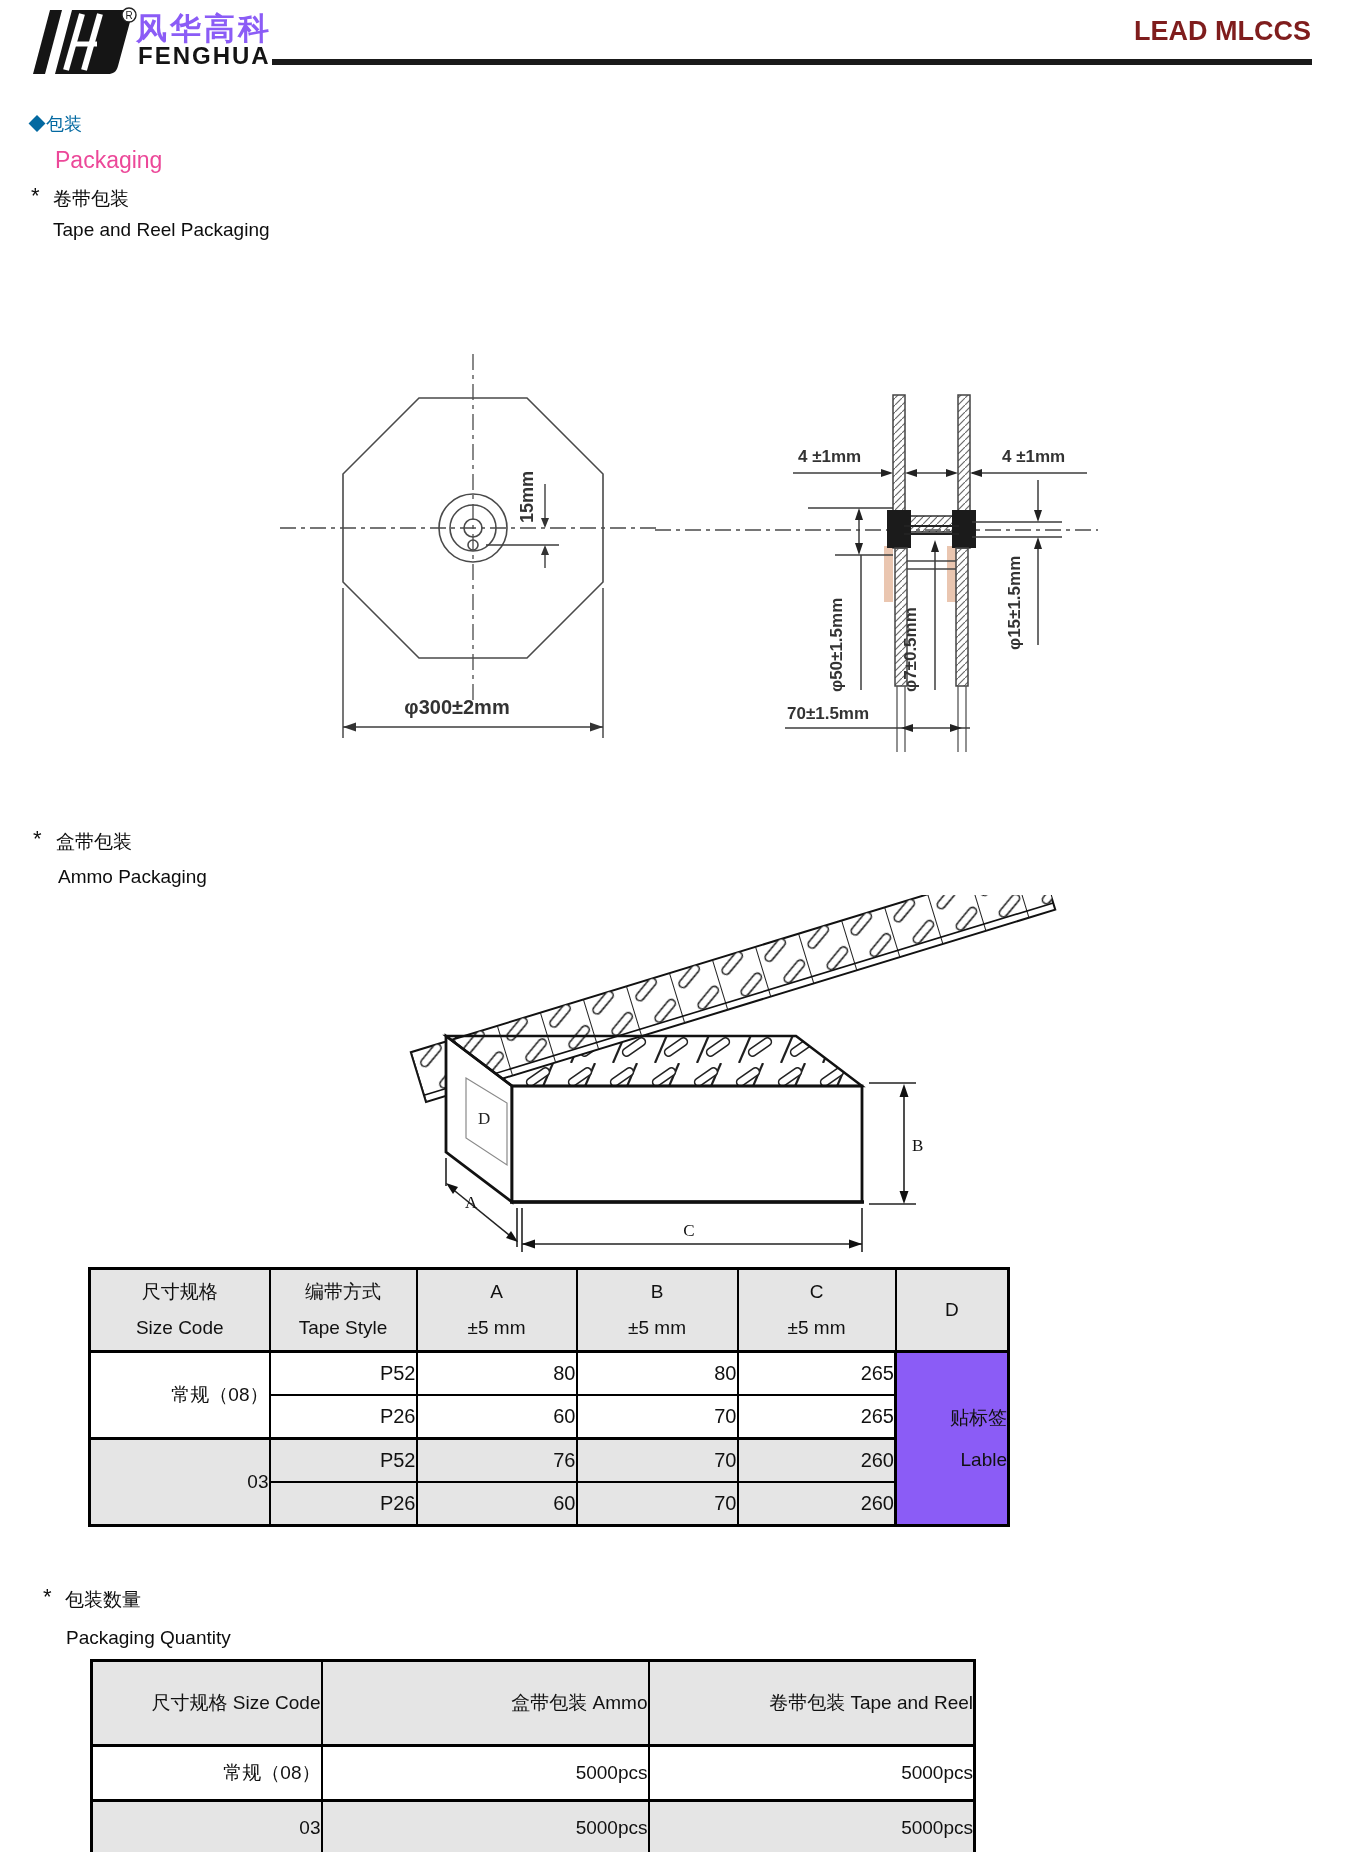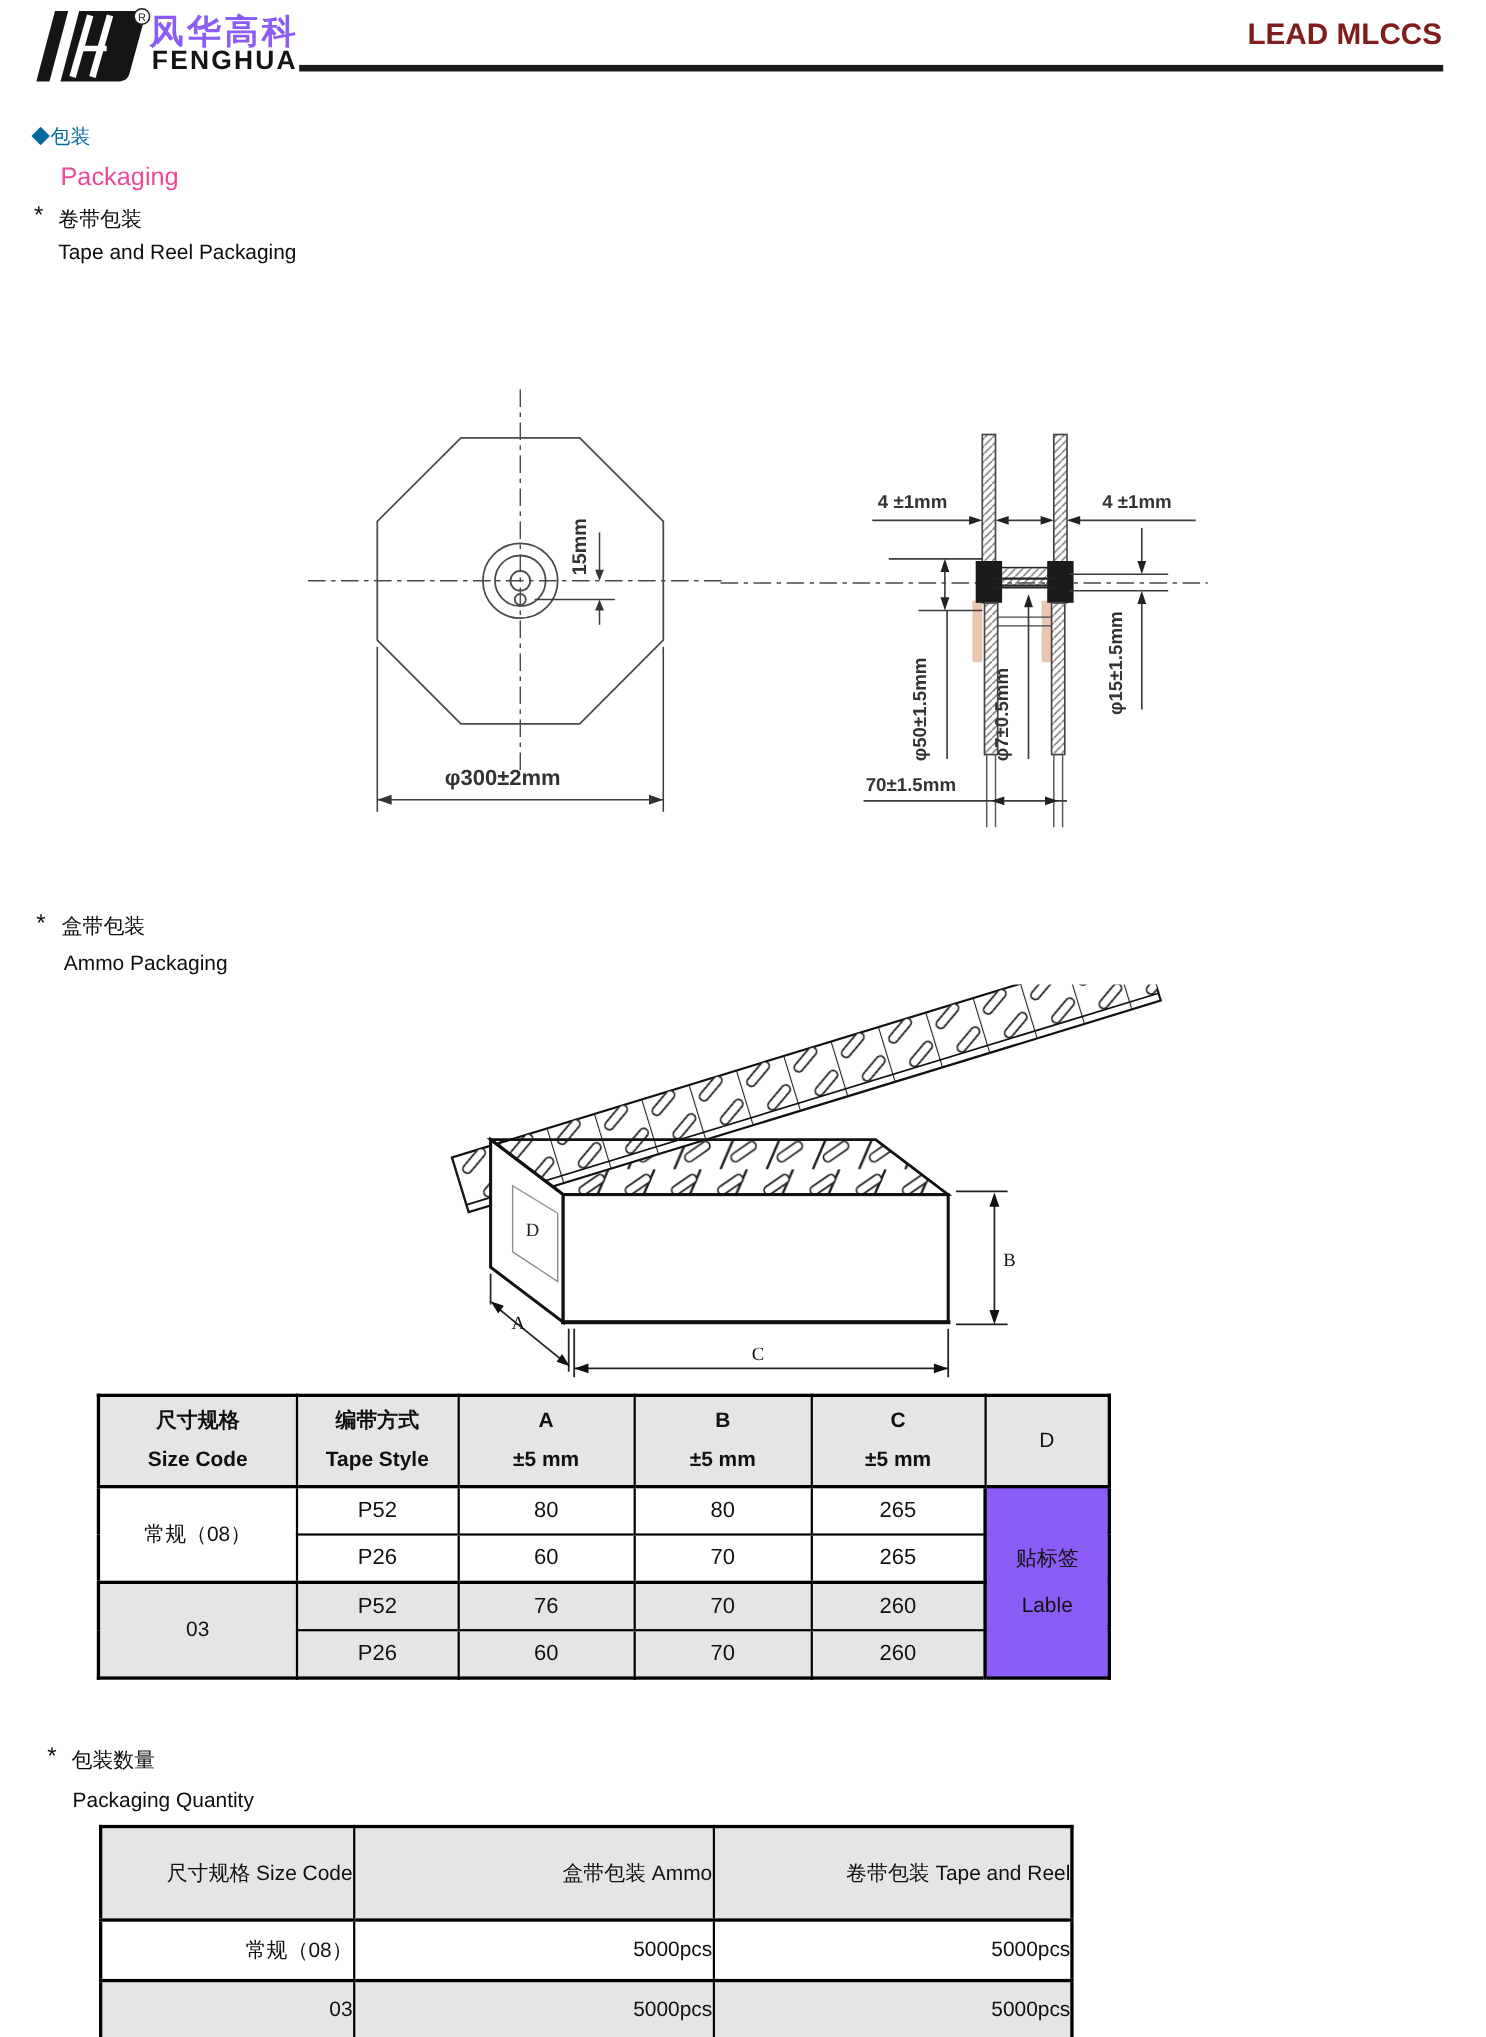--- a/index.html
+++ b/index.html
@@ -18,22 +18,22 @@
   .cjk-h1{font-size:18px;color:#0369a1;}
   .h2{font-size:23px;color:#ec4899;}
   .h3{font-size:19px;color:#0d0d0d;}
   .star{font-size:22px;color:#0d0d0d;}
 
   
   table{border-collapse:collapse;table-layout:fixed;background:#fff;}
   #dims-table{left:88px;top:1267px;font-size:20px;border:3px solid #000;}
   #dims-table th,#dims-table td{border:2px solid #000;text-align:center;vertical-align:middle;padding:0;font-weight:normal;}
   #dims-table thead th{background:#e5e5e5;height:80px;font-size:19px;border-bottom:3px solid #000;}
-  #dims-table thead th div{line-height:36px;font-weight:bold;}
-  #dims-table tbody td{height:41px;}
+  #dims-table thead th div{line-height:36px;}
+  #dims-table tbody td{height:41px;text-align:right;}
   #dims-table .thin{border-bottom:1.5px solid #000;}
   #dims-table .gsep{border-bottom:3px solid #000;}
   #dims-table .shade{background:#e5e5e5;}
   #dims-table .grp{font-size:19px;}
   #dims-table .dcell{background:#8b5cf6;font-size:19px;border-left:3px solid #000;}
   #dims-table .dcell div{line-height:42px;}
 
   #qty-table{left:90px;top:1659px;font-size:19px;border:3px solid #000;}
   #qty-table th,#qty-table td{border:2px solid #000;text-align:right;vertical-align:middle;padding:0;font-weight:normal;}
   #qty-table thead th{background:#e5e5e5;height:82px;border-bottom:3px solid #000;}

